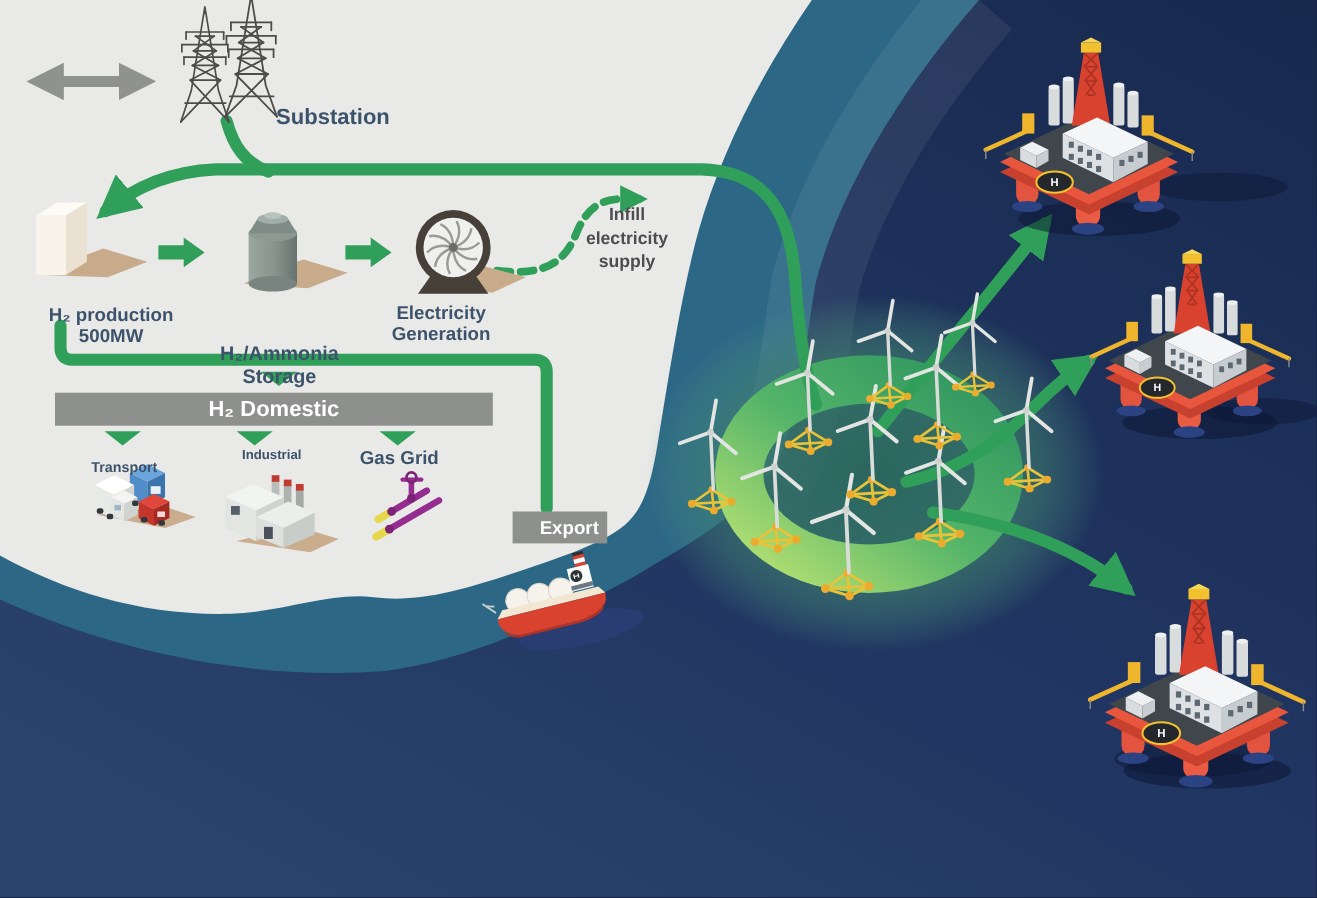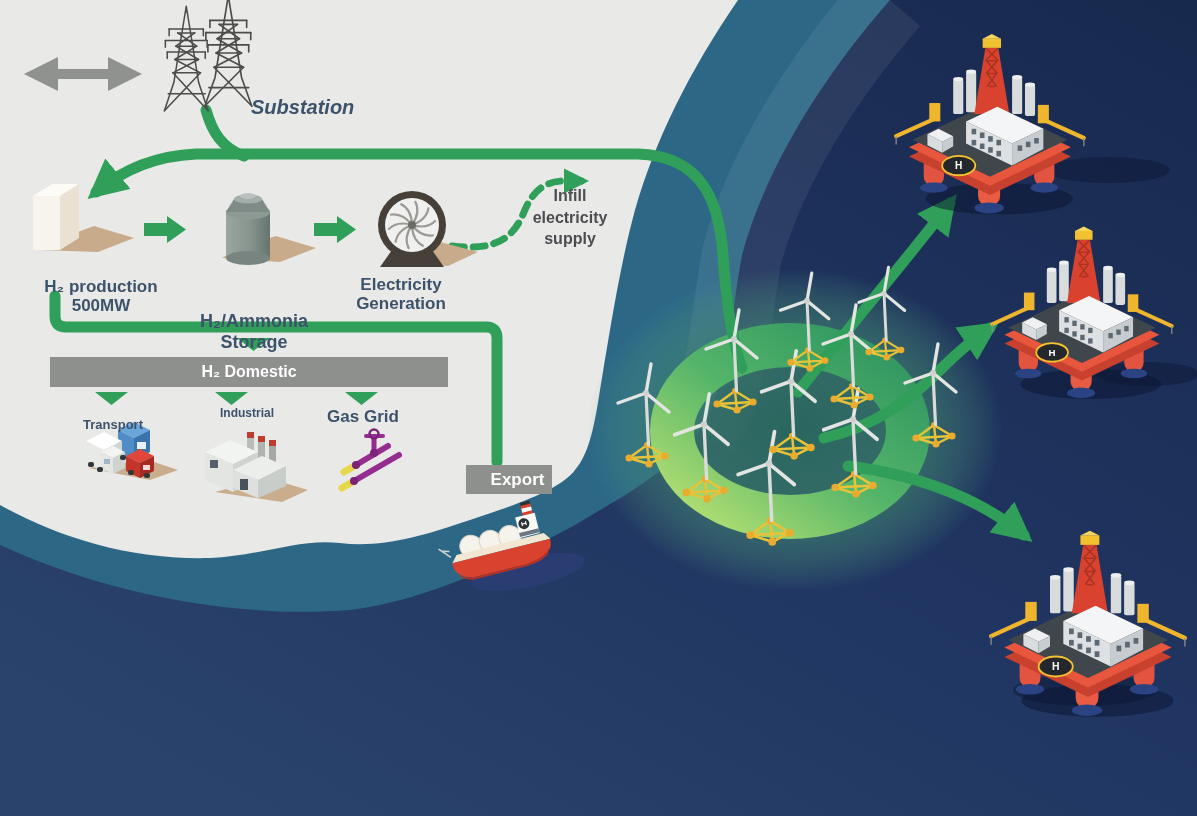--- a/index.html
+++ b/index.html
@@ -2,28 +2,28 @@
 <html><head>
 <meta charset="utf-8">
 <style>
   html,body{margin:0;padding:0;background:#101a30;}
   .stage{position:relative;width:1197px;height:816px;overflow:hidden;
          font-family:"Liberation Sans",sans-serif;background:#1e3257;}
   .stage svg.scene{position:absolute;left:0;top:0;}
   .lbl{position:absolute;color:#3c536b;font-weight:bold;white-space:pre-line;line-height:1.14;}
   .ctr{text-align:center;}
   .lbl-grid{left:12px;top:28px;width:170px;font-size:22px;}
-  .lbl-substation{left:251px;top:96px;width:160px;font-size:20px;font-style:italic;}
+  .lbl-substation{left:251px;top:96px;width:160px;font-size:20px;}
   .lbl-prod{left:26px;top:277px;width:150px;font-size:17px;}
   .lbl-storage{left:184px;top:275px;width:140px;font-size:18px;margin-top:36px;}
   .lbl-gen{left:330px;top:275px;width:142px;font-size:17px;}
   .lbl-infill{left:506px;top:185px;width:128px;font-size:16px;font-weight:bold;color:#4c4d51;line-height:1.35;}
   .bar{position:absolute;background:#8e908d;color:#ffffff;font-weight:bold;
        display:flex;align-items:center;justify-content:center;}
-  .bar-domestic{left:50px;top:357px;width:398px;height:30px;font-size:16px;text-align:center;}
+  .bar-domestic{left:50px;top:357px;width:398px;height:30px;font-size:20px;text-align:center;}
   .lbl-transport{left:46px;top:418px;width:134px;font-size:13px;}
   .lbl-industrial{left:180px;top:407px;width:134px;font-size:12px;}
   .lbl-gasgrid{left:296px;top:407px;width:134px;font-size:17px;}
   .bar-export{left:466px;top:465px;width:69px;height:29px;font-size:17px;padding-left:17px;}
   .heli{font-family:"Liberation Sans",sans-serif;font-weight:bold;font-size:11px;fill:#ffffff;text-anchor:middle;}
 </style>
 </head>
 <body>
 
 <div class="stage">

